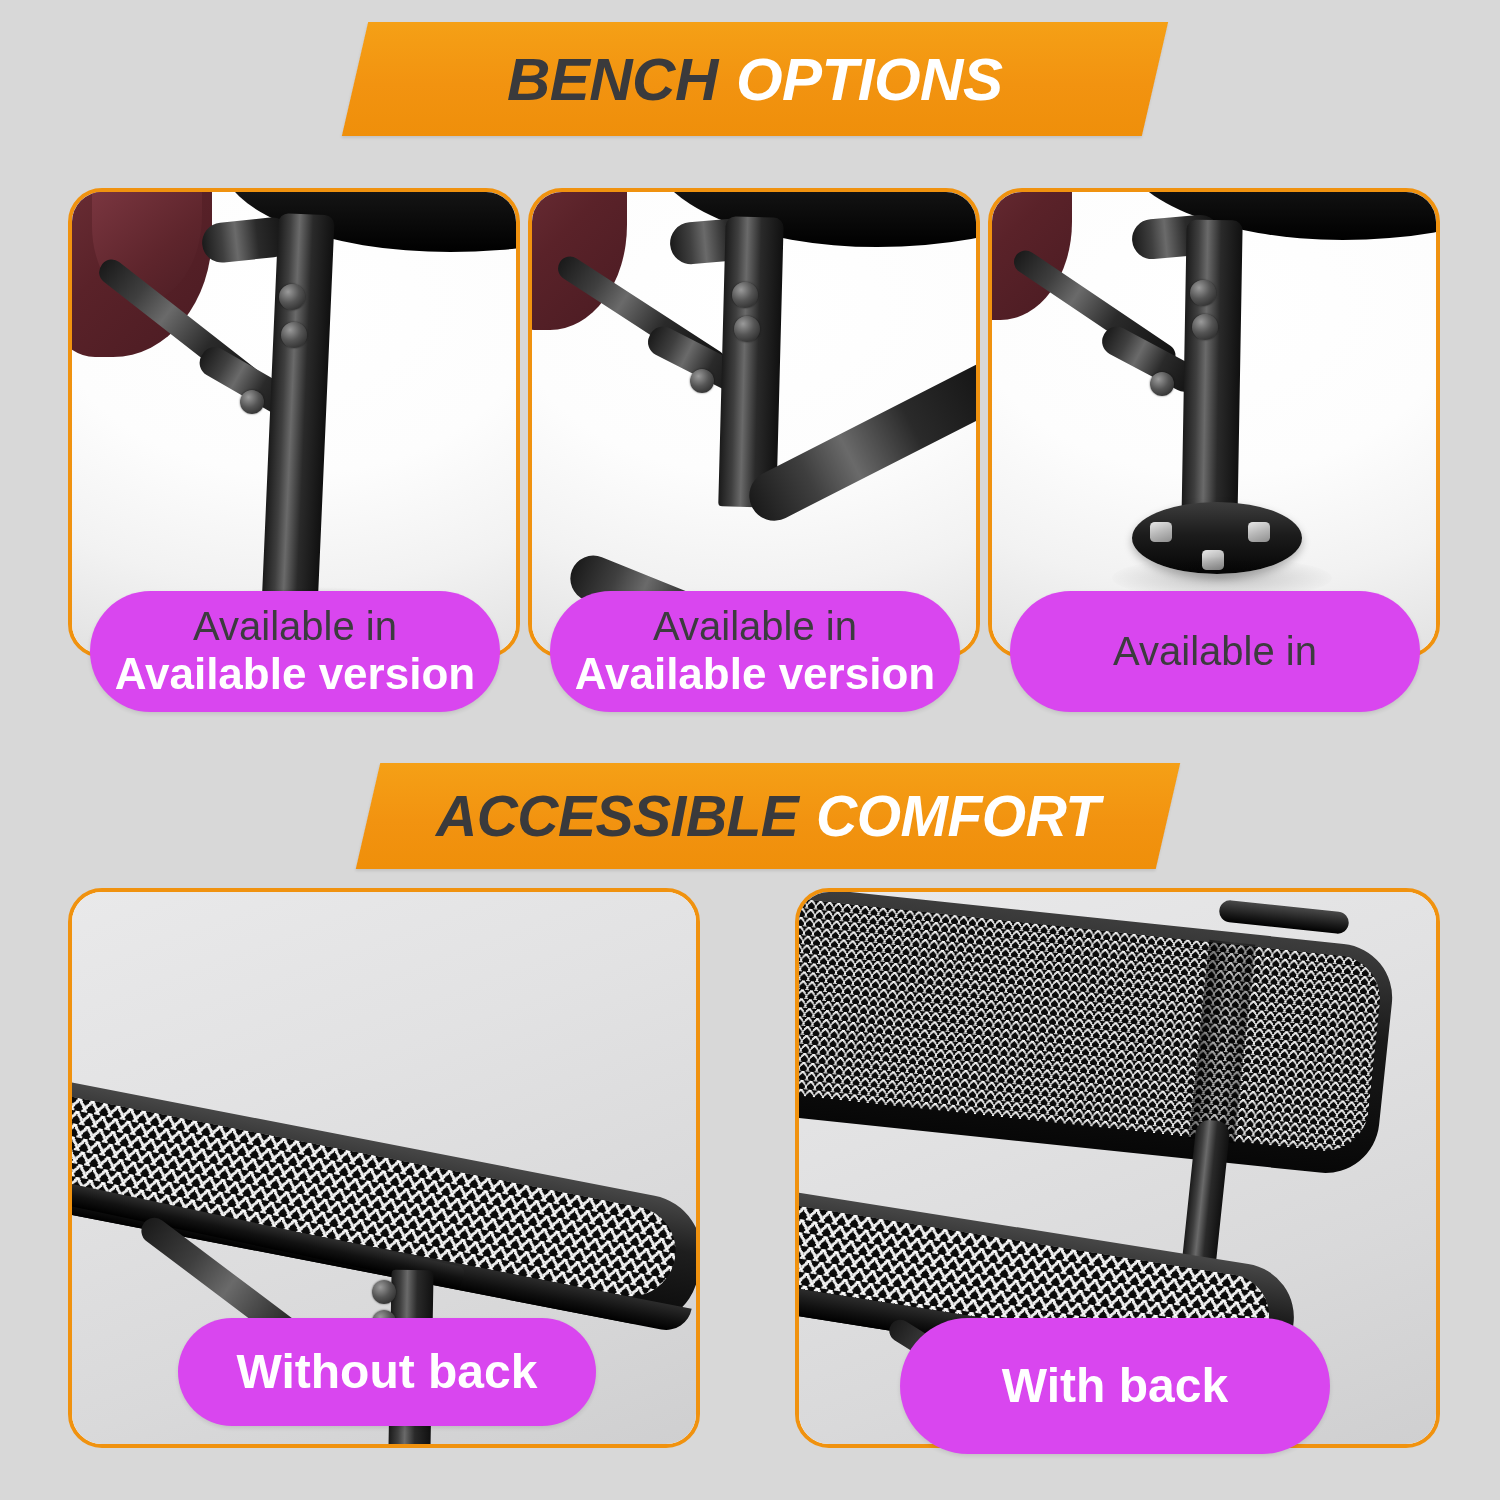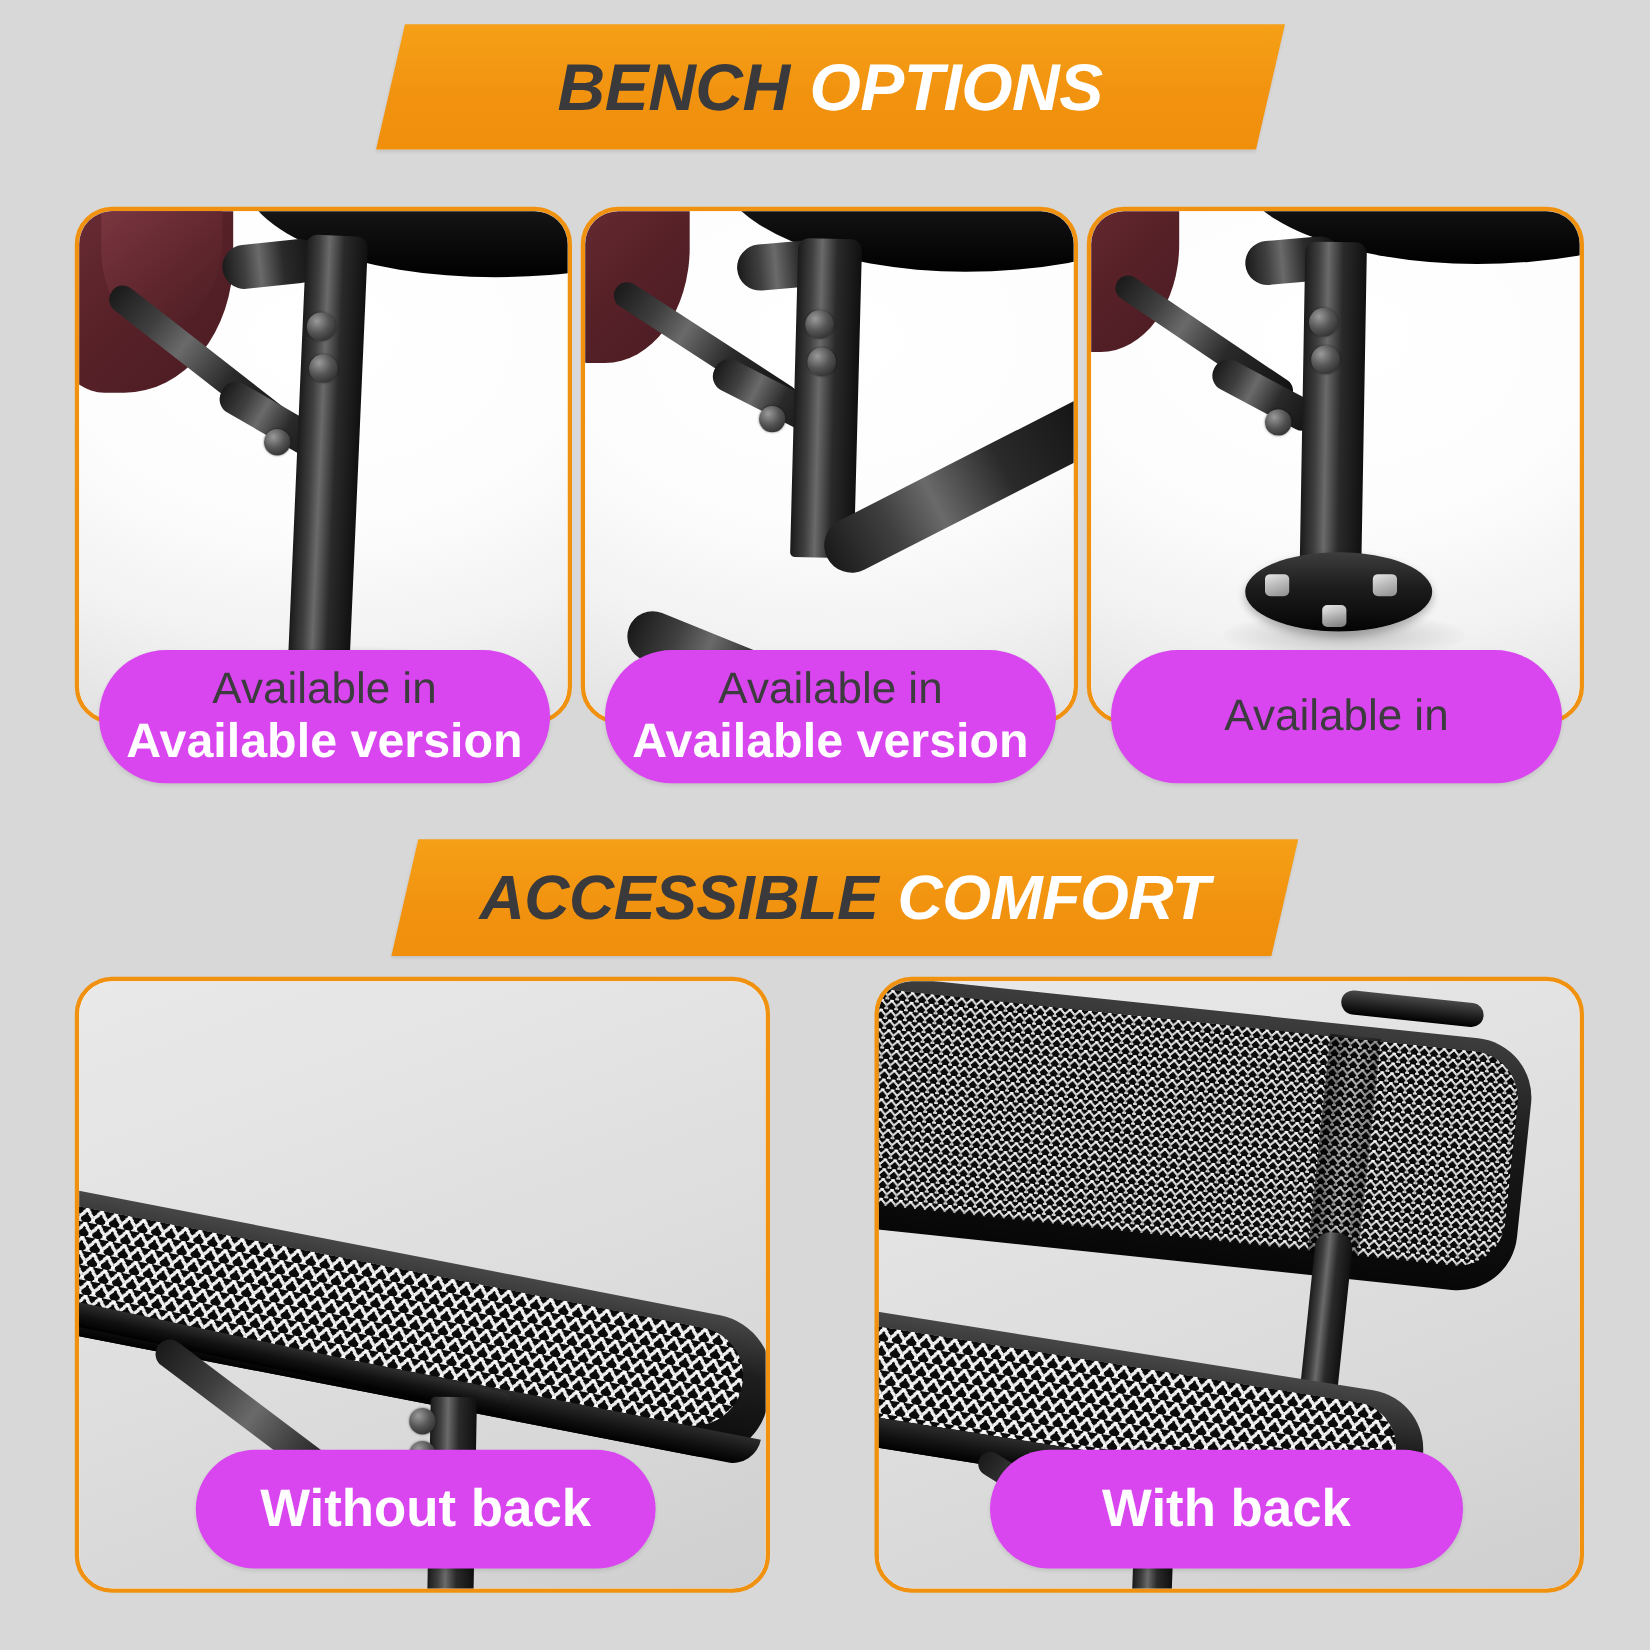--- a/index.html
+++ b/index.html
@@ -96,21 +96,21 @@
 
   #pill-inground  { left: 90px;   top: 591px; width: 410px; height: 121px; }
   #pill-portable  { left: 550px;  top: 591px; width: 410px; height: 121px; }
   #pill-surface   { left: 1010px; top: 591px; width: 410px; height: 121px; }
 
   
   #card-without-back { left: 68px;  top: 888px; width: 632px; height: 560px; }
   #card-with-back    { left: 795px; top: 888px; width: 645px; height: 560px; }
 
   #pill-without-back { left: 178px; top: 1318px; width: 418px; height: 108px; }
-  #pill-with-back    { left: 900px; top: 1318px; width: 430px; height: 108px; }
+  #pill-with-back    { left: 900px; top: 1318px; width: 430px; height: 136px; }
 
   
   .studio-bg {
     position: absolute;
     inset: 0;
     background:
       radial-gradient(ellipse 120% 80% at 50% 25%, #ffffff 0%, #fdfdfd 45%, #f2f2f2 75%, #e3e3e3 100%);
   }
   .studio-bg-grey {
     position: absolute;

